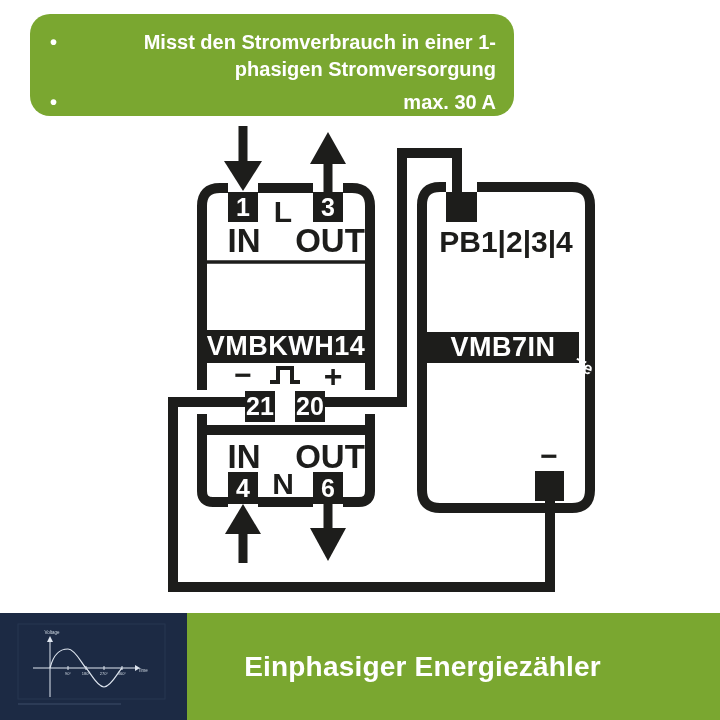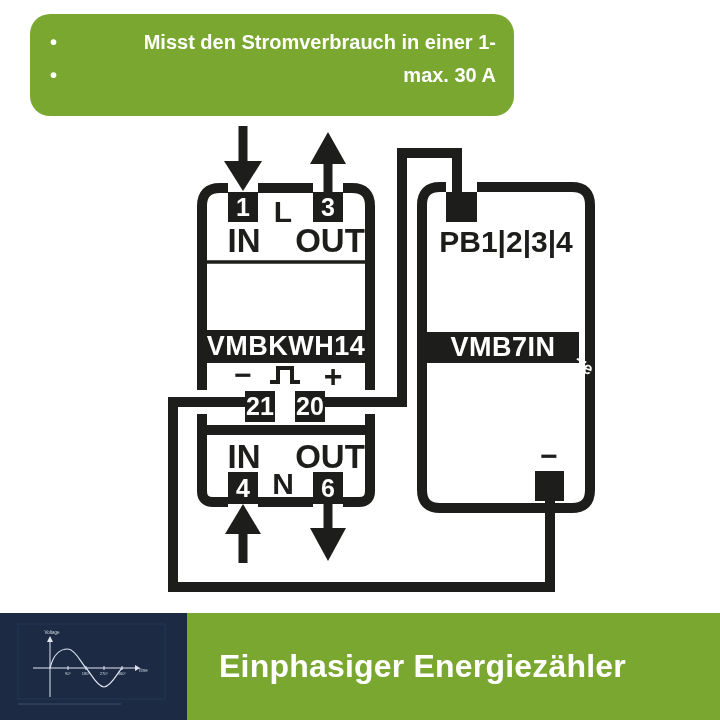--- a/index.html
+++ b/index.html
@@ -17,33 +17,34 @@
 
   
   .diagram-svg{position:absolute;left:0;top:0;width:720px;height:720px;}
   .diagram-svg text{font-family:"Liberation Sans",sans-serif;font-weight:bold;}
 
   
   .footer{position:absolute;left:0;top:613px;width:720px;height:107px;display:flex;}
   .logo-tile{width:187px;height:107px;background:#1c2a44;flex:0 0 187px;}
   .footer-band{flex:1;background:#7aa730;display:flex;align-items:center;justify-content:center;
                box-sizing:border-box;padding-right:62px;}
-  .footer-title{color:#ffffff;font-weight:bold;font-size:32px;letter-spacing:.2px;}
+  .footer-title{color:#ffffff;font-weight:bold;font-size:28px;letter-spacing:.2px;}
   .logo-tile svg text{font-family:"Liberation Sans",sans-serif;}
 </style>
 </head>
 <body>
 
 <div class="page">
 
   <div class="feature-box">
     <div class="feature-item">
       <span class="bullet">•</span>
       <span class="feature-lines">
         <span>Misst den Stromverbrauch in einer 1-</span><br>
+        <span>phasigen Stromversorgung</span>
       </span>
     </div>
     <div class="feature-item">
       <span class="bullet">•</span>
       <span class="feature-lines">
         <span>max. 30 A</span>
       </span>
     </div>
   </div>
 

